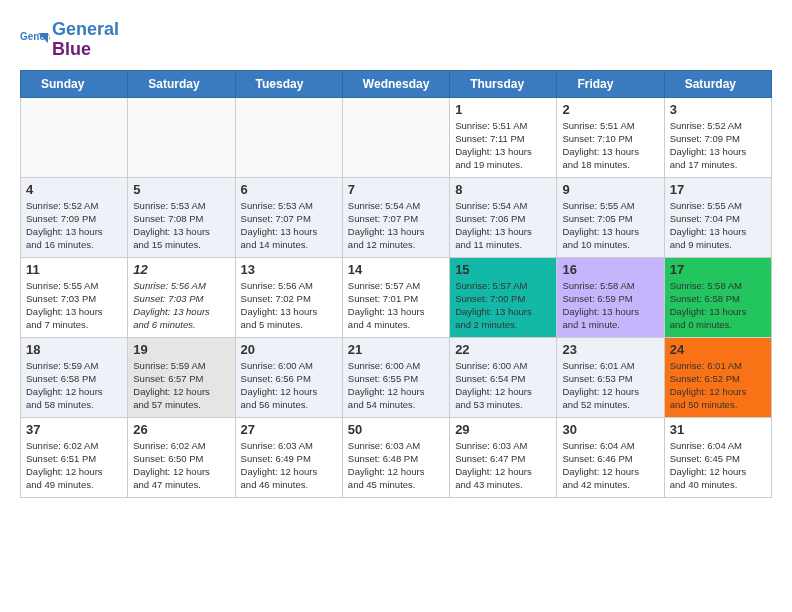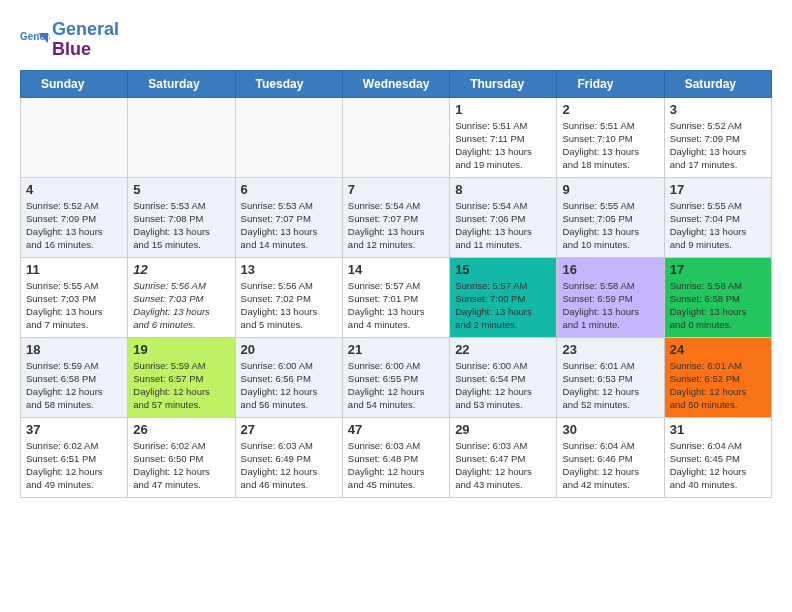--- a/index.html
+++ b/index.html
@@ -256,21 +256,21 @@
         </td>
       </tr>
       <tr>
         <td style="background: rgb(238, 242, 248);">
           <span class="day-num">18</span>
           <div class="day-detail" style="white-space: pre-line;">Sunrise: 5:59 AM
 Sunset: 6:58 PM
 Daylight: 12 hours
 and 58 minutes.</div>
         </td>
-        <td style="background: #bef264;">
+        <td style="background: #e5e5e5;">
           <span class="day-num">19</span>
           <div class="day-detail" style="white-space: pre-line;">Sunrise: 5:59 AM
 Sunset: 6:57 PM
 Daylight: 12 hours
 and 57 minutes.</div>
         </td>
         <td style="background: rgb(238, 242, 248);">
           <span class="day-num">20</span>
           <div class="day-detail" style="white-space: pre-line;">Sunrise: 6:00 AM
 Sunset: 6:56 PM
@@ -322,21 +322,21 @@
 and 47 minutes.</div>
         </td>
         <td style="background: rgb(255, 255, 255);">
           <span class="day-num">27</span>
           <div class="day-detail" style="white-space: pre-line;">Sunrise: 6:03 AM
 Sunset: 6:49 PM
 Daylight: 12 hours
 and 46 minutes.</div>
         </td>
         <td style="background: rgb(255, 255, 255);">
-          <span class="day-num">47</span>
+          <span class="day-num">50</span>
           <div class="day-detail" style="white-space: pre-line;">Sunrise: 6:03 AM
 Sunset: 6:48 PM
 Daylight: 12 hours
 and 45 minutes.</div>
         </td>
         <td style="background: rgb(255, 255, 255);">
           <span class="day-num">29</span>
           <div class="day-detail" style="white-space: pre-line;">Sunrise: 6:03 AM
 Sunset: 6:47 PM
 Daylight: 12 hours

